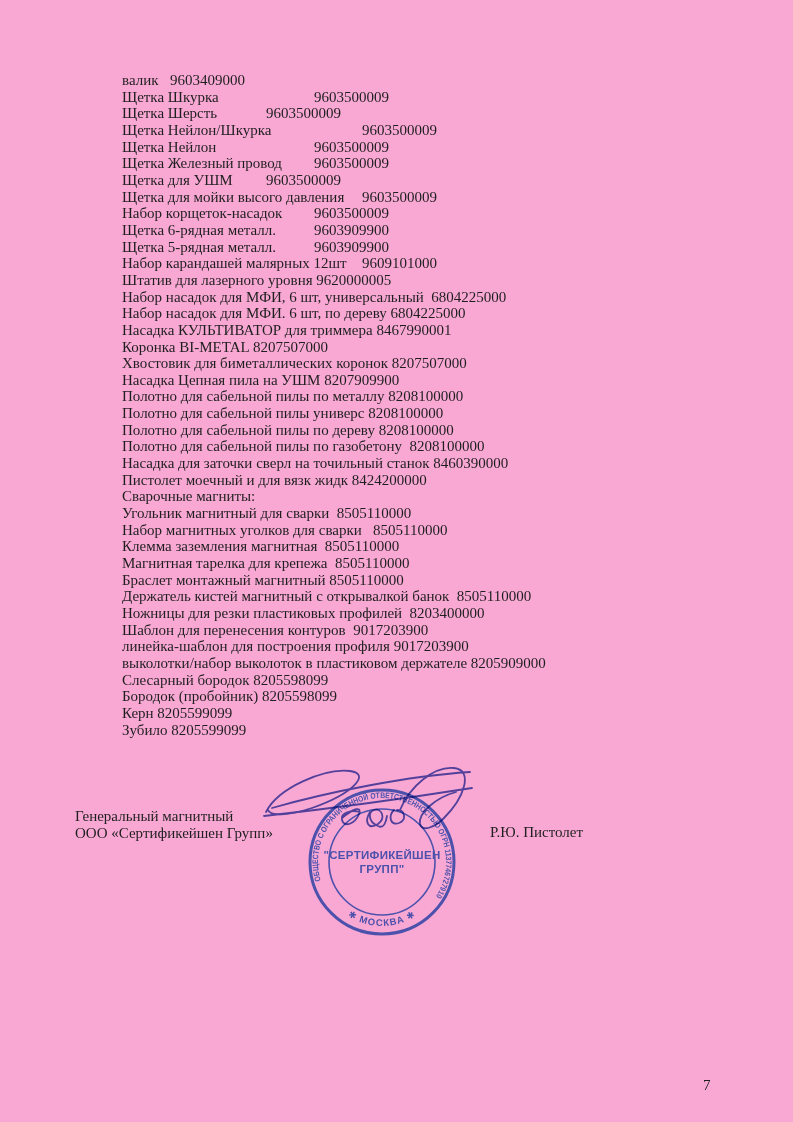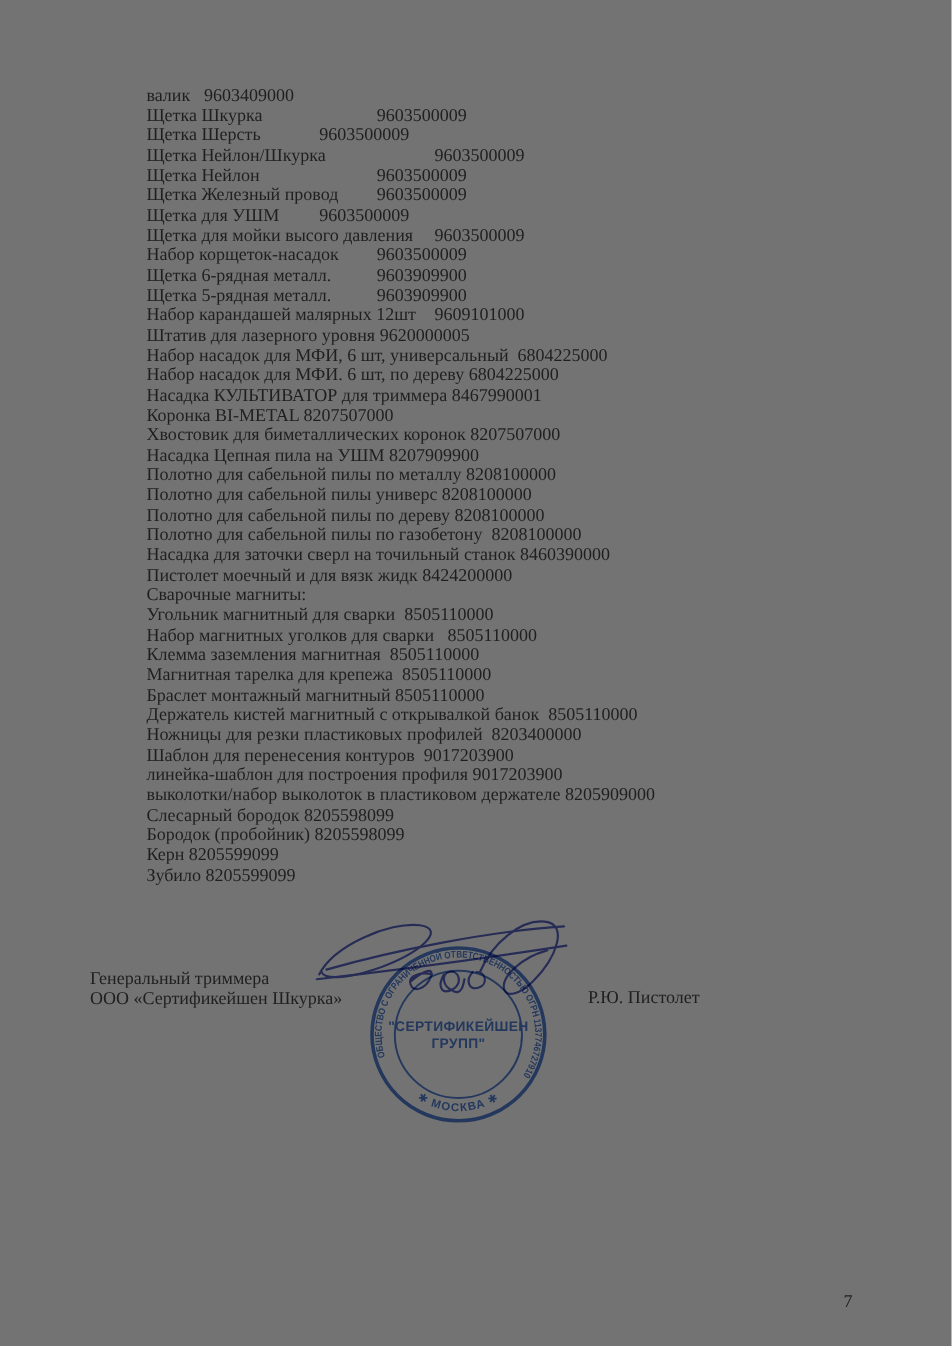--- a/index.html
+++ b/index.html
@@ -1,20 +1,20 @@
 <!DOCTYPE html>
 <html style="--stamp-color: #3f6fca; --sig-color: #4150b4;"><head>
 <meta charset="utf-8">
 <style>
   html,body{margin:0;padding:0;background:#e8e8e8;}
   .page{
     position:relative;
     width:793px;height:1122px;
     margin:0 auto;
-    background:#737373;
+    background:#f9a8d4;
     font-family:"Liberation Serif","DejaVu Serif",serif;
     color:#1f1f1f;
     overflow:hidden;
   }
   .product-list{
     position:absolute;left:122px;top:72px;
     font-size:15px;line-height:16.65px;
     white-space:pre;
     tab-size:48px;
     -moz-tab-size:48px;
@@ -62,22 +62,22 @@
   }
 </style>
 </head>
 <body>
 
 <div class="page">
 
   <div class="product-list" id="product-list"><div class="product-line">валик	9603409000</div><div class="product-line">Щетка Шкурка		9603500009</div><div class="product-line">Щетка Шерсть	9603500009</div><div class="product-line">Щетка Нейлон/Шкурка		9603500009</div><div class="product-line">Щетка Нейлон		9603500009</div><div class="product-line">Щетка Железный провод	9603500009</div><div class="product-line">Щетка для УШМ	9603500009</div><div class="product-line">Щетка для мойки высого давления	9603500009</div><div class="product-line">Набор корщеток-насадок	9603500009</div><div class="product-line">Щетка 6-рядная металл.	9603909900</div><div class="product-line">Щетка 5-рядная металл.	9603909900</div><div class="product-line">Набор карандашей малярных 12шт	9609101000</div><div class="product-line">Штатив для лазерного уровня 9620000005</div><div class="product-line">Набор насадок для МФИ, 6 шт, универсальный  6804225000</div><div class="product-line">Набор насадок для МФИ. 6 шт, по дереву 6804225000</div><div class="product-line">Насадка КУЛЬТИВАТОР для триммера 8467990001</div><div class="product-line">Коронка BI-METAL 8207507000</div><div class="product-line">Хвостовик для биметаллических коронок 8207507000</div><div class="product-line">Насадка Цепная пила на УШМ 8207909900</div><div class="product-line">Полотно для сабельной пилы по металлу 8208100000</div><div class="product-line">Полотно для сабельной пилы универс 8208100000</div><div class="product-line">Полотно для сабельной пилы по дереву 8208100000</div><div class="product-line">Полотно для сабельной пилы по газобетону  8208100000</div><div class="product-line">Насадка для заточки сверл на точильный станок 8460390000</div><div class="product-line">Пистолет моечный и для вязк жидк 8424200000</div><div class="product-line">Сварочные магниты:</div><div class="product-line">Угольник магнитный для сварки  8505110000</div><div class="product-line">Набор магнитных уголков для сварки   8505110000</div><div class="product-line">Клемма заземления магнитная  8505110000</div><div class="product-line">Магнитная тарелка для крепежа  8505110000</div><div class="product-line">Браслет монтажный магнитный 8505110000</div><div class="product-line">Держатель кистей магнитный с открывалкой банок  8505110000</div><div class="product-line">Ножницы для резки пластиковых профилей  8203400000</div><div class="product-line">Шаблон для перенесения контуров  9017203900</div><div class="product-line">линейка-шаблон для построения профиля 9017203900</div><div class="product-line">выколотки/набор выколоток в пластиковом держателе 8205909000</div><div class="product-line">Слесарный бородок 8205598099</div><div class="product-line">Бородок (пробойник) 8205598099</div><div class="product-line">Керн 8205599099</div><div class="product-line">Зубило 8205599099</div></div>
 
   <div class="sig-title">
-    <div>Генеральный триммера</div>
-    <div>ООО «Сертификейшен Шкурка»</div>
+    <div>Генеральный магнитный</div>
+    <div>ООО «Сертификейшен Групп»</div>
   </div>
 
   <div class="signer-name">Р.Ю. Пистолет</div>
 
   <svg class="stamp-svg" viewBox="0 0 150 150">
     <circle cx="75" cy="75" r="72" stroke-width="3"></circle>
     <circle cx="75" cy="75" r="53" stroke-width="1.6"></circle>
     <defs>
       <path id="stamp-top-arc" d="M 13.8,93.7 A 64,64 0 1 1 126.1,113.5"></path>
       <path id="stamp-bottom-arc" d="M 22.6,111.7 A 64,64 0 0 0 127.4,111.7"></path>

